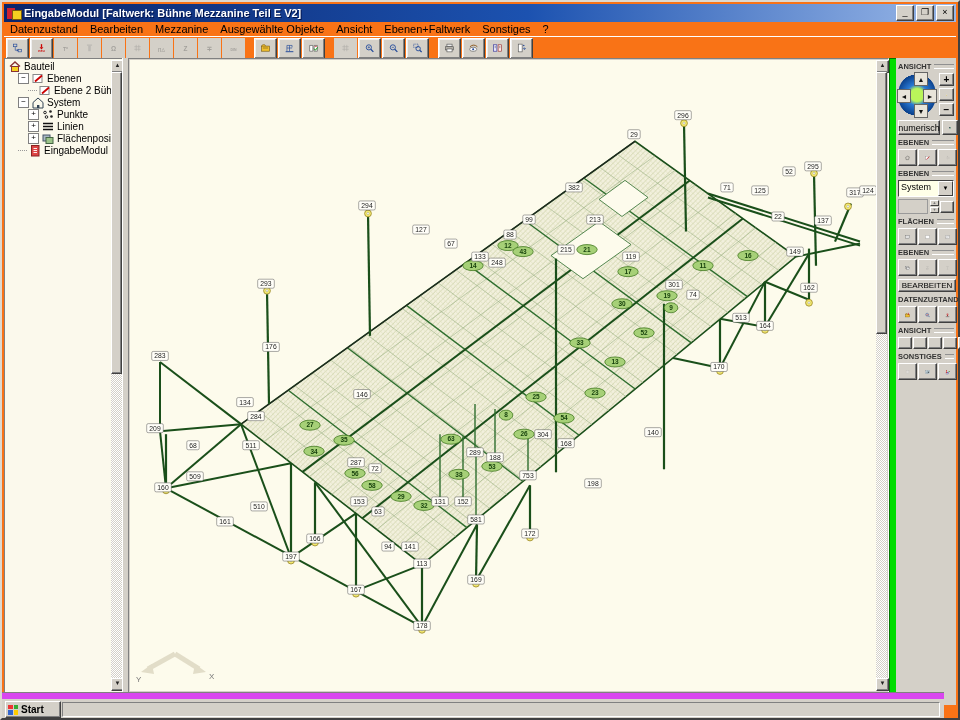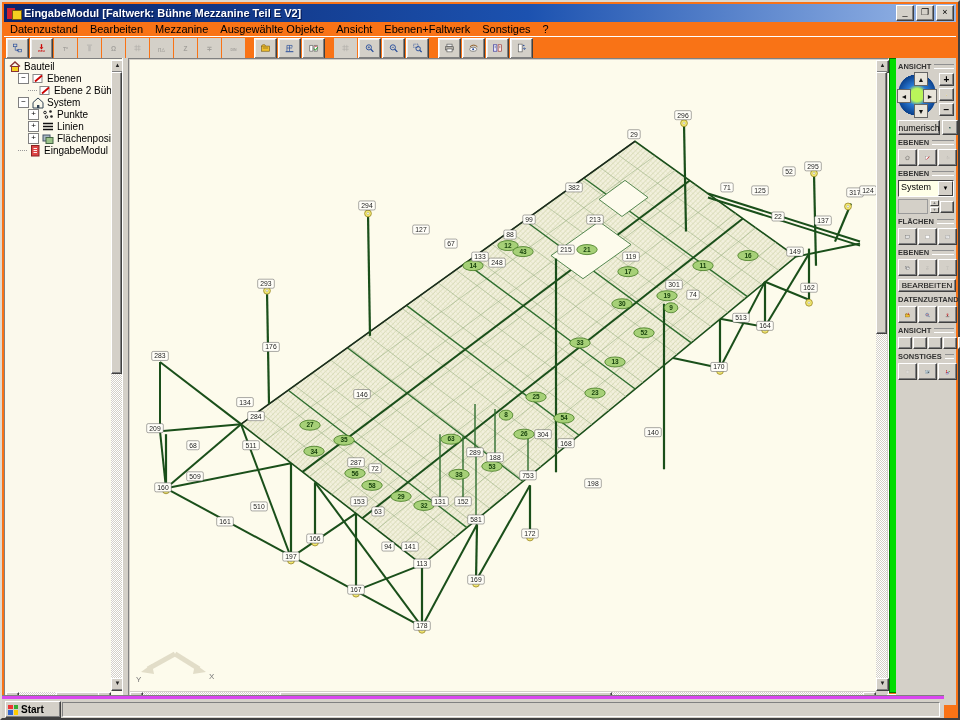--- a/index.html
+++ b/index.html
@@ -72,21 +72,21 @@
   .numrow{display:flex;gap:2px;margin-top:3px;align-items:center;}
   .push{height:15px;background:#d4d0c8;border:1px solid;border-color:#fff #404040 #404040 #fff;box-shadow:inset -1px -1px 0 #808080;
     font-size:9px;display:flex;align-items:center;justify-content:center;color:#000;}
   .dd{height:15px;border:1px solid;border-color:#404040 #fff #fff #404040;background:#ffffe8;display:flex;align-items:stretch;font-size:9px;}
   .dd .txt{flex:1;padding:1px 2px;color:#000;}
   .dd .arr{width:13px;background:#d4d0c8;border:1px solid;border-color:#fff #404040 #404040 #fff;font-size:6px;line-height:13px;text-align:center;}
   .combo-dis{height:13px;border:1px solid #9a9a9a;background:#d4d0c8;flex:1;display:flex;}
   .spin{width:9px;display:flex;flex-direction:column;gap:1px;margin-left:1px;}
   .spin div{flex:1;background:#d4d0c8;border:1px solid;border-color:#fff #404040 #404040 #fff;font-size:4px;line-height:4px;text-align:center;color:#777;}
   
-  .bottombar{position:absolute;left:0;right:14px;bottom:0;height:19px;background:#d4d0c8;border-top:3px solid #d946ef;box-shadow:0 -1px 0 #808080;}
+  .bottombar{position:absolute;left:0;right:14px;bottom:0;height:19px;background:#d4d0c8;border-top:6px solid #d946ef;box-shadow:0 -1px 0 #808080;}
   .startbtn{position:absolute;left:3px;top:2px;width:52px;height:15px;background:#d4d0c8;border:1px solid;border-color:#fff #404040 #404040 #fff;
     box-shadow:inset -1px -1px 0 #808080;display:flex;align-items:center;gap:3px;padding-left:2px;font-size:10px;font-weight:bold;color:#000;}
   .winflag{width:10px;height:10px;display:grid;grid-template-columns:1fr 1fr;grid-template-rows:1fr 1fr;gap:1px;}
   .winflag i{display:block;}
   .tray{position:absolute;left:60px;right:4px;top:3px;height:13px;border:1px solid;border-color:#808080 #fff #fff #808080;}
 </style>
 </head>
 <body>
 
 <div class="app">

